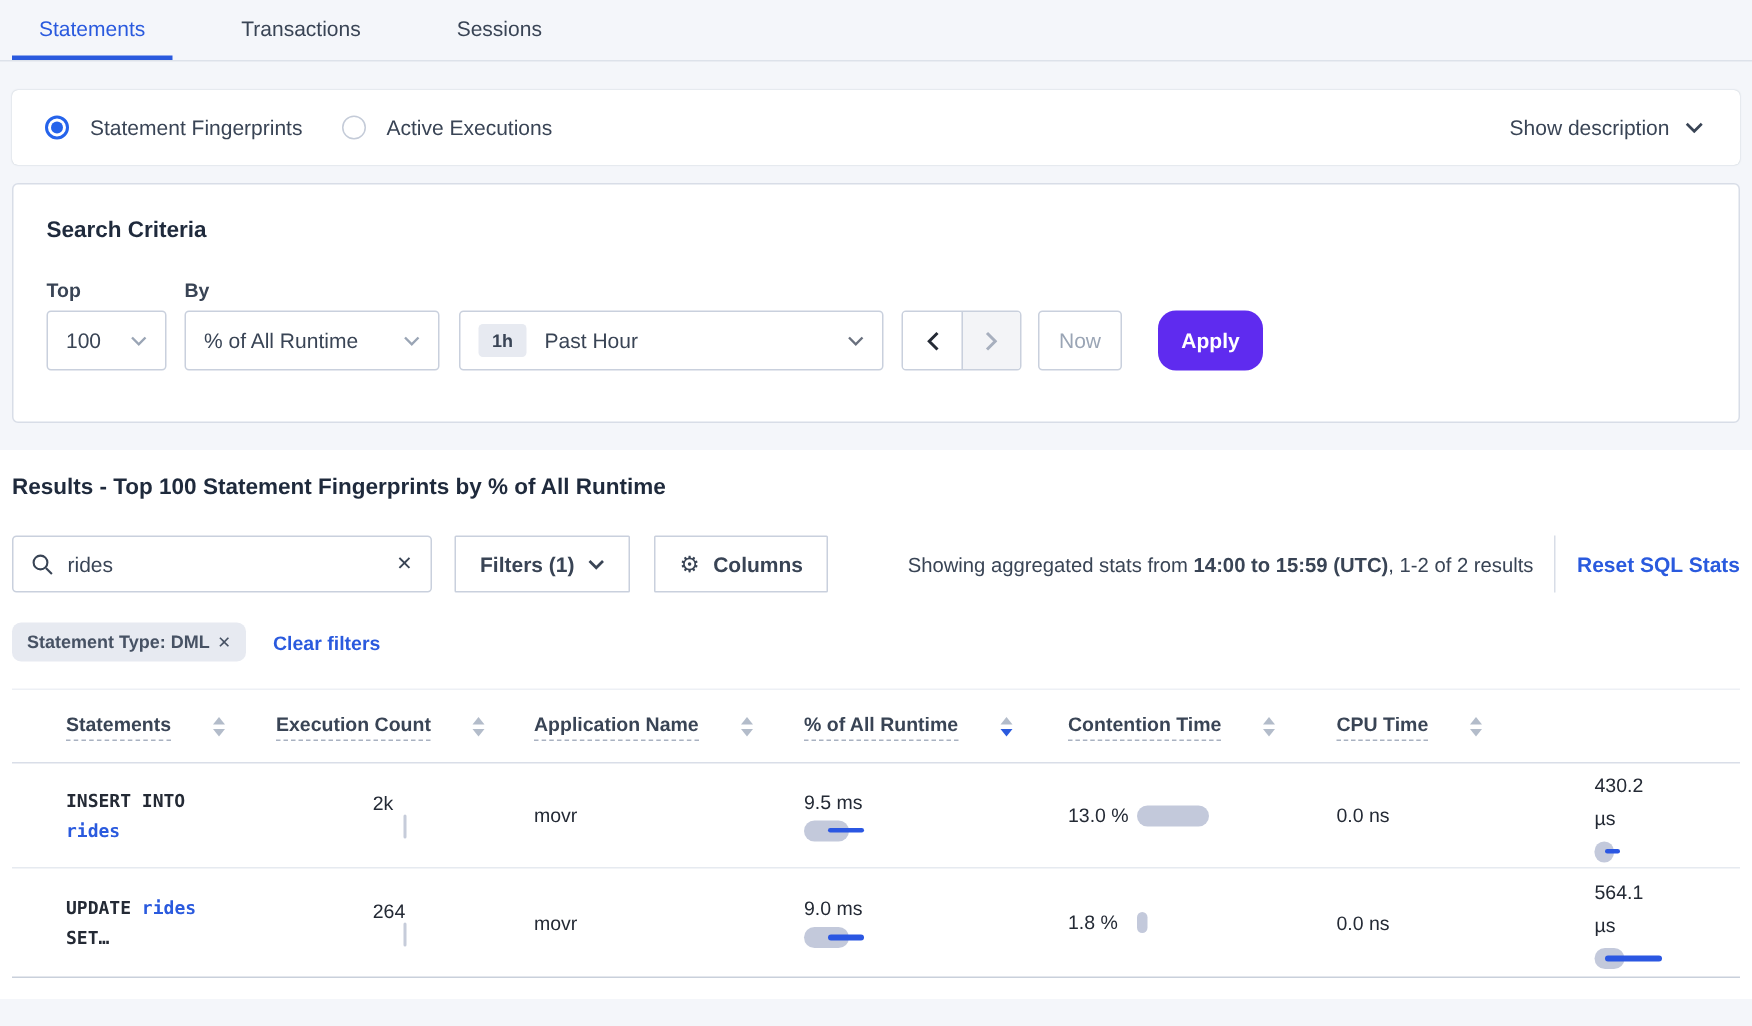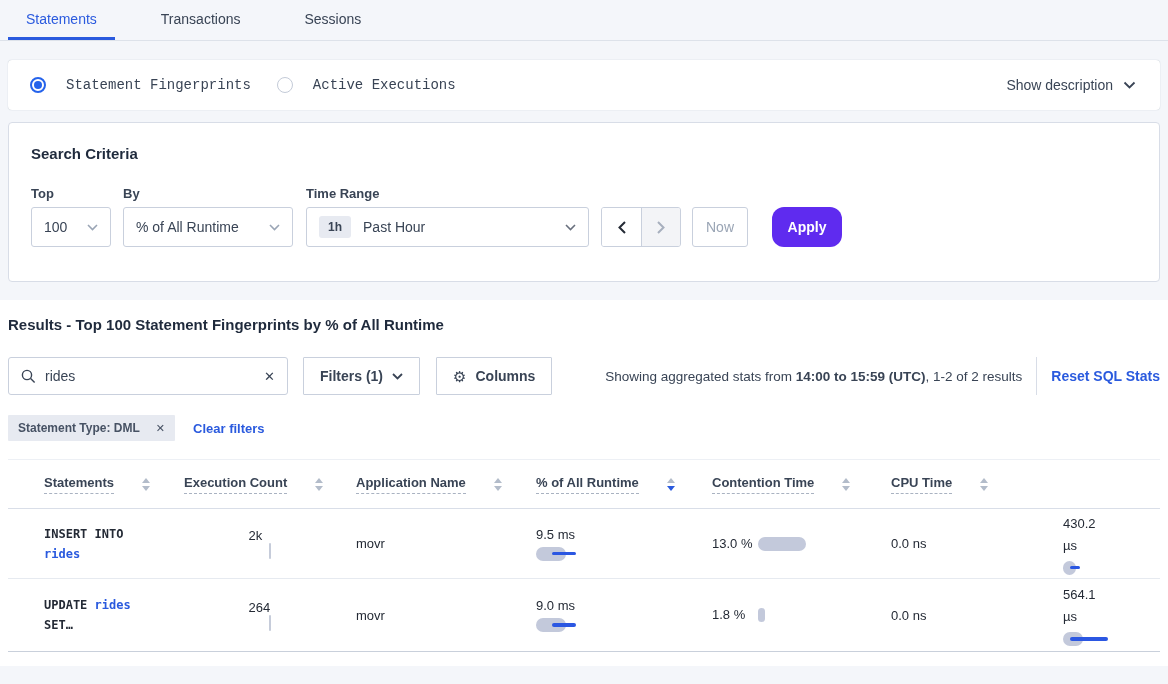--- a/index.html
+++ b/index.html
@@ -12,21 +12,21 @@
 
   
   .tabbar { display:flex; gap:28px; padding-left:8px; height:41px; border-bottom:1px solid #DDE2EA; }
   .tab { display:flex; align-items:center; padding:0 18px; font-size:14px; color:#394455;
          border-bottom:3px solid transparent; cursor:pointer; }
   .tab.active { color:#2A5ADE; border-bottom-color:#2A5ADE; }
 
   
   .view-card { margin:19px 8px 0; height:50px; background:#fff; border-radius:4px;
                box-shadow:0 0 1px rgba(67,90,111,.4); display:flex; align-items:center; padding:0 24px 0 22px; }
-  .radio-opt { display:flex; align-items:flex-start; gap:20px; font-size:14px; color:#394455; cursor:pointer;font-family:Liberation Mono, monospace; }
+  .radio-opt { display:flex; align-items:flex-start; gap:14px; font-size:14px; color:#394455; cursor:pointer; }
   .radio-opt + .radio-opt { margin-left:26px; }
   .radio-circle { width:16px; height:16px; border-radius:50%; border:1px solid #C4CBD8; background:#fff;
                   display:flex; align-items:center; justify-content:center; }
   .radio-circle.sel { border:2px solid #2563EB; }
   .radio-circle.sel::after { content:""; width:8px; height:8px; border-radius:50%; background:#2563EB; }
   .show-desc { margin-left:auto; display:flex; align-items:center; gap:10px; font-size:14px; color:#394455; cursor:pointer; }
 
   
   .criteria-card { margin:12px 8px 0; height:160px; background:#fff; border:1px solid #D8DDE7;
                    border-radius:4px; padding:22px; }
@@ -63,22 +63,22 @@
          align-items:center; gap:9px; padding:0 16px; font-size:14px; font-weight:600; color:#394455; cursor:pointer; }
   .filters-btn { margin-left:15px; }
   .columns-btn { margin-left:16px; }
   .gear { font-size:15px; line-height:1; color:#394455; }
   .stats-text { margin-left:auto; font-size:13.5px; color:#394455; white-space:nowrap; }
   .stats-text b { font-weight:700; }
   .vdivider { width:1px; height:38px; background:#D8DDE7; margin:0 14px; }
   .reset-link { font-size:14px; font-weight:600; color:#2A5ADE; white-space:nowrap; cursor:pointer; }
 
   .pills-row { margin-top:20px; display:flex; align-items:center; gap:18px; }
-  .pill { background:#E7EAF1; border-radius:1px; padding:6px 10px; font-size:12px; font-weight:600;
-          color:#475264; display:flex; align-items:center; gap:16px; }
+  .pill { background:#E7EAF1; border-radius:6px; padding:6px 10px; font-size:12px; font-weight:600;
+          color:#475264; display:flex; align-items:center; gap:5px; }
   .pill .x { font-size:11px; cursor:pointer; }
   .clear-link { font-size:13px; font-weight:700; color:#2A5ADE; cursor:pointer; }
 
   
   .table { margin-top:18px; }
   .tgrid { display:grid; grid-template-columns:140px 172px 180px 176px 179px 172px 1fr; padding-left:36px; }
   .thead { height:50px; align-items:center; border-bottom:1px solid #D9DEE8; border-top:1px solid #EDF0F5; }
   .th { display:flex; align-items:center; gap:28px; cursor:pointer; }
   .th-label { font-size:13px; font-weight:600; color:#394455; border-bottom:1px dashed #A9B2C1; padding-bottom:3px; }
   .sort { display:flex; flex-direction:column; gap:3px; }
@@ -157,21 +157,20 @@
         <div class="select sel-by">
           <span>% of All Runtime</span>
           <span class="chev">
             <svg width="11" height="7" viewBox="0 0 11 7">
                 <path d="M1 1l4.5 4.5L10 1" fill="none" stroke="#9AA5B5" stroke-width="1.6"></path>
               </svg>
           </span>
         </div>
       </div>
       <div class="fgroup">
-        <label>Time Range</label>
         <div class="select sel-time">
           <span class="time-badge">1h</span>
           <span>Past Hour</span>
           <span class="chev">
             <svg width="11" height="7" viewBox="0 0 11 7">
                 <path d="M1 1l4.5 4.5L10 1" fill="none" stroke="#69707E" stroke-width="1.6"></path>
               </svg>
           </span>
         </div>
       </div>

